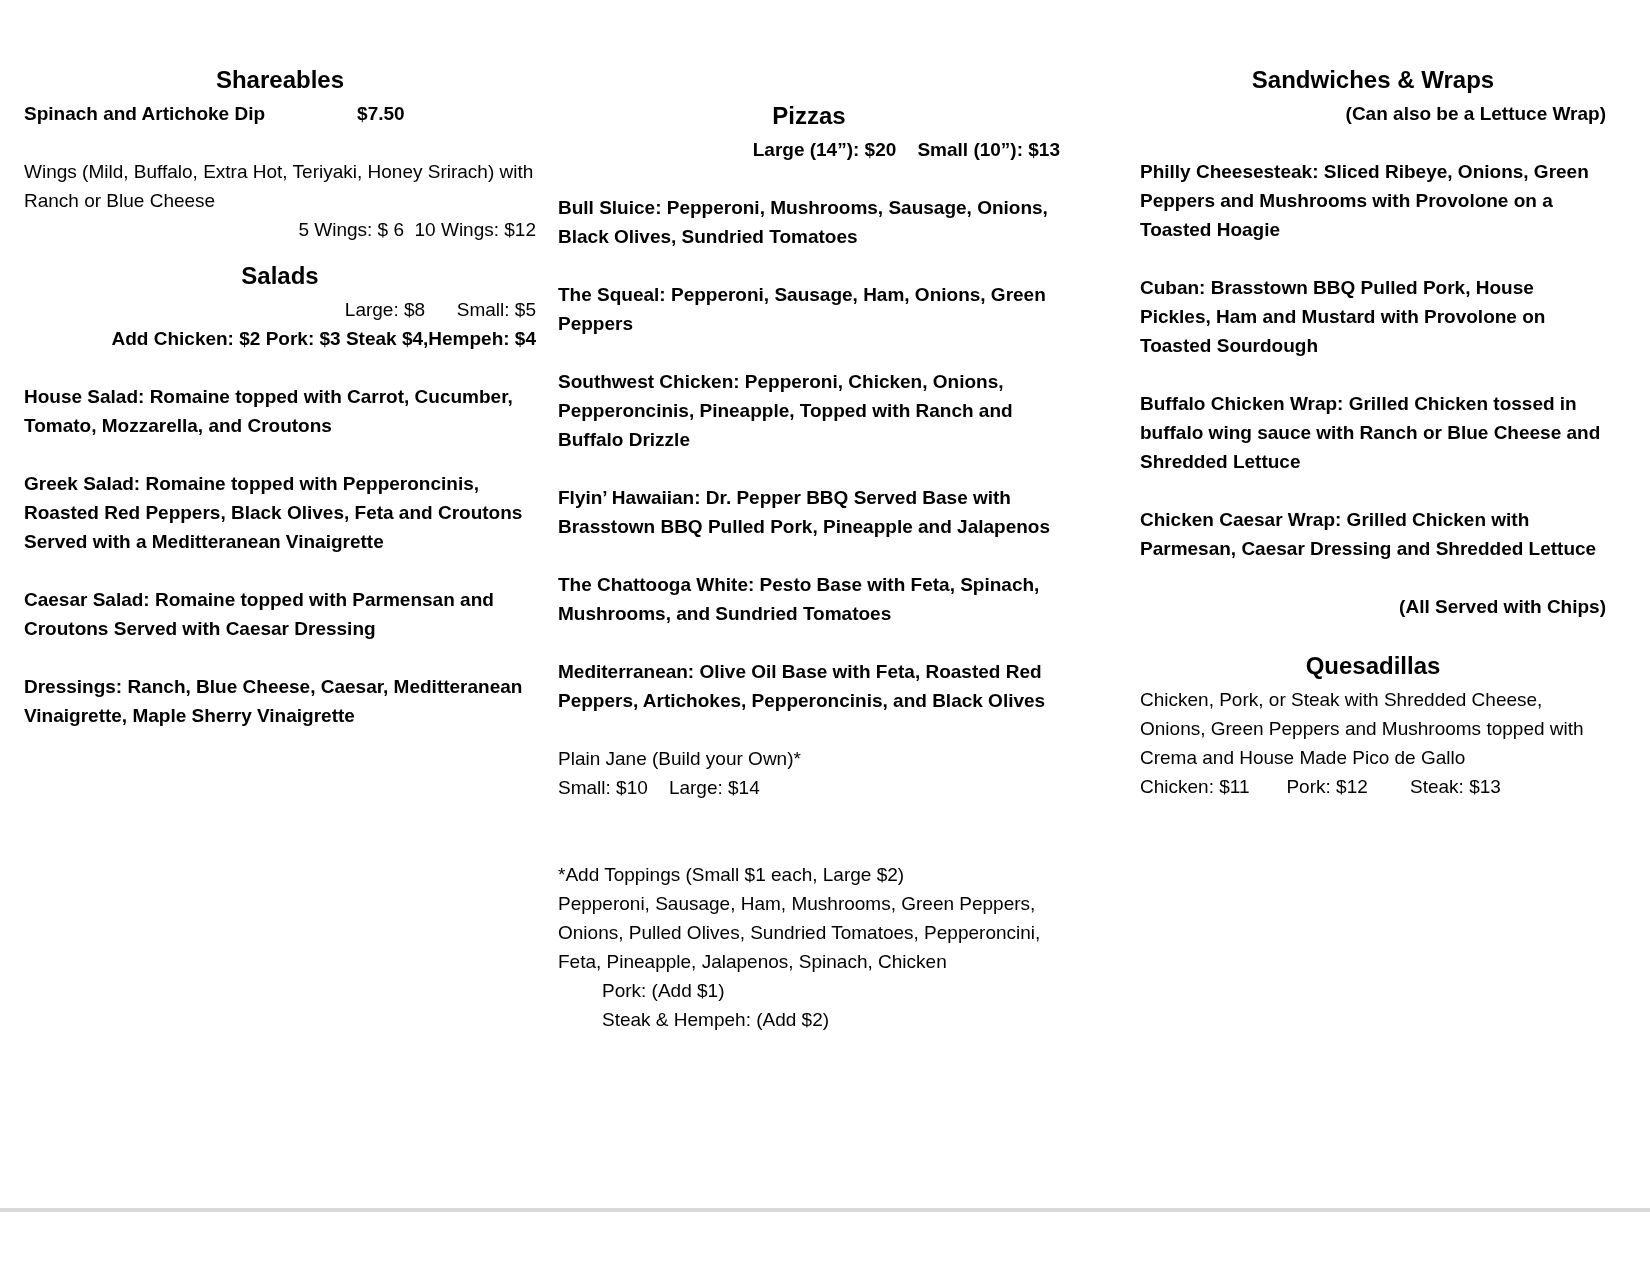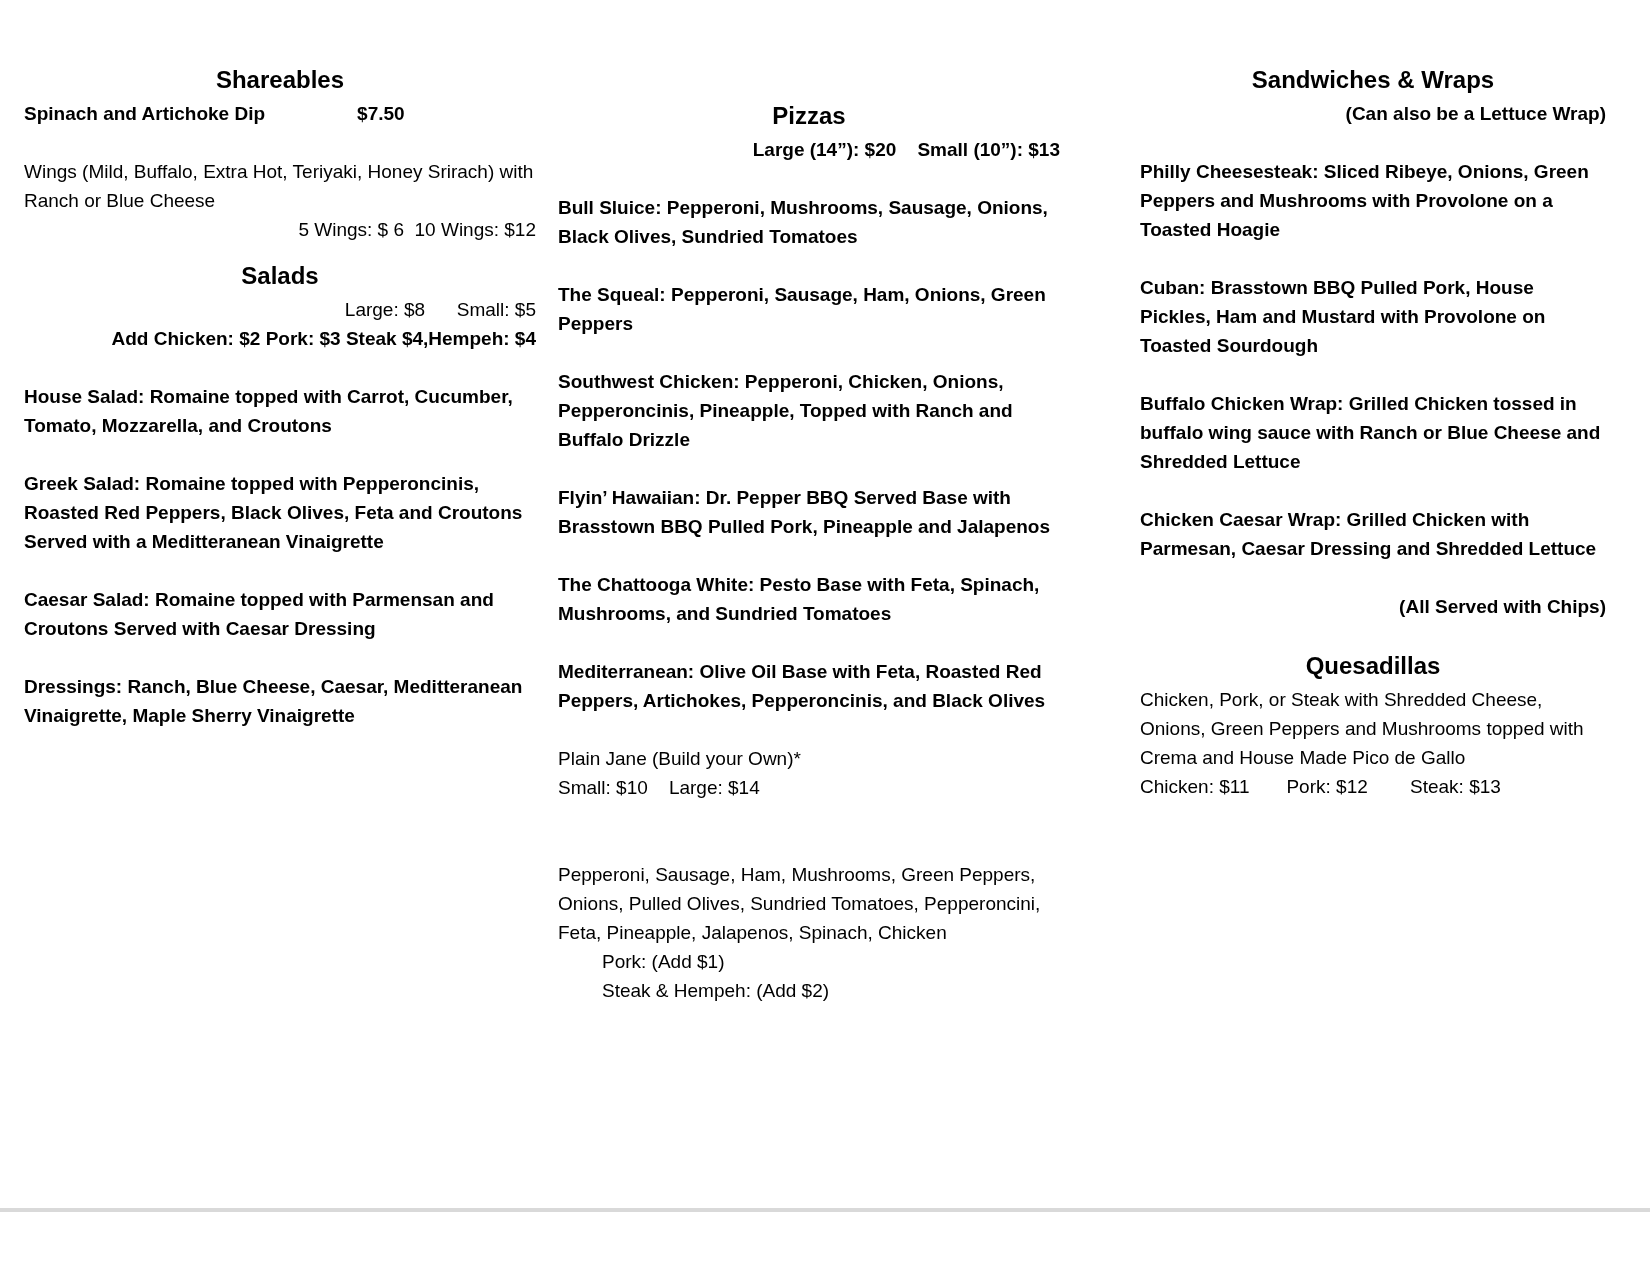--- a/index.html
+++ b/index.html
@@ -84,20 +84,21 @@
         <p class="para">The Squeal: Pepperoni, Sausage, Ham, Onions, Green Peppers</p>
         <p class="para">Southwest Chicken: Pepperoni, Chicken, Onions, Pepperoncinis, Pineapple, Topped with Ranch and Buffalo Drizzle</p>
         <p class="para">Flyin’ Hawaiian: Dr. Pepper BBQ Served Base with Brasstown BBQ Pulled Pork, Pineapple and Jalapenos</p>
         <p class="para">The Chattooga White: Pesto Base with Feta, Spinach, Mushrooms, and Sundried Tomatoes</p>
         <p class="para">Mediterranean: Olive Oil Base with Feta, Roasted Red Peppers, Artichokes, Pepperoncinis, and Black Olives</p>
         <div class="group">
           <p class="line">Plain Jane (Build your Own)*</p>
           <p class="line">Small: $10    Large: $14</p>
         </div>
         <div class="mt2">
+          <p class="line">*Add Toppings (Small $1 each, Large $2)</p>
           <p class="line">Pepperoni, Sausage, Ham, Mushrooms, Green Peppers, Onions, Pulled Olives, Sundried Tomatoes, Pepperoncini, Feta, Pineapple, Jalapenos, Spinach, Chicken</p>
           <p class="line indent">Pork: (Add $1)</p>
           <p class="line indent">Steak &amp; Hempeh: (Add $2)</p>
         </div>
       </div>
     </section>
 
     <section class="col col-3">
       <div>
         <h2 class="section-title">Sandwiches &amp; Wraps</h2>

